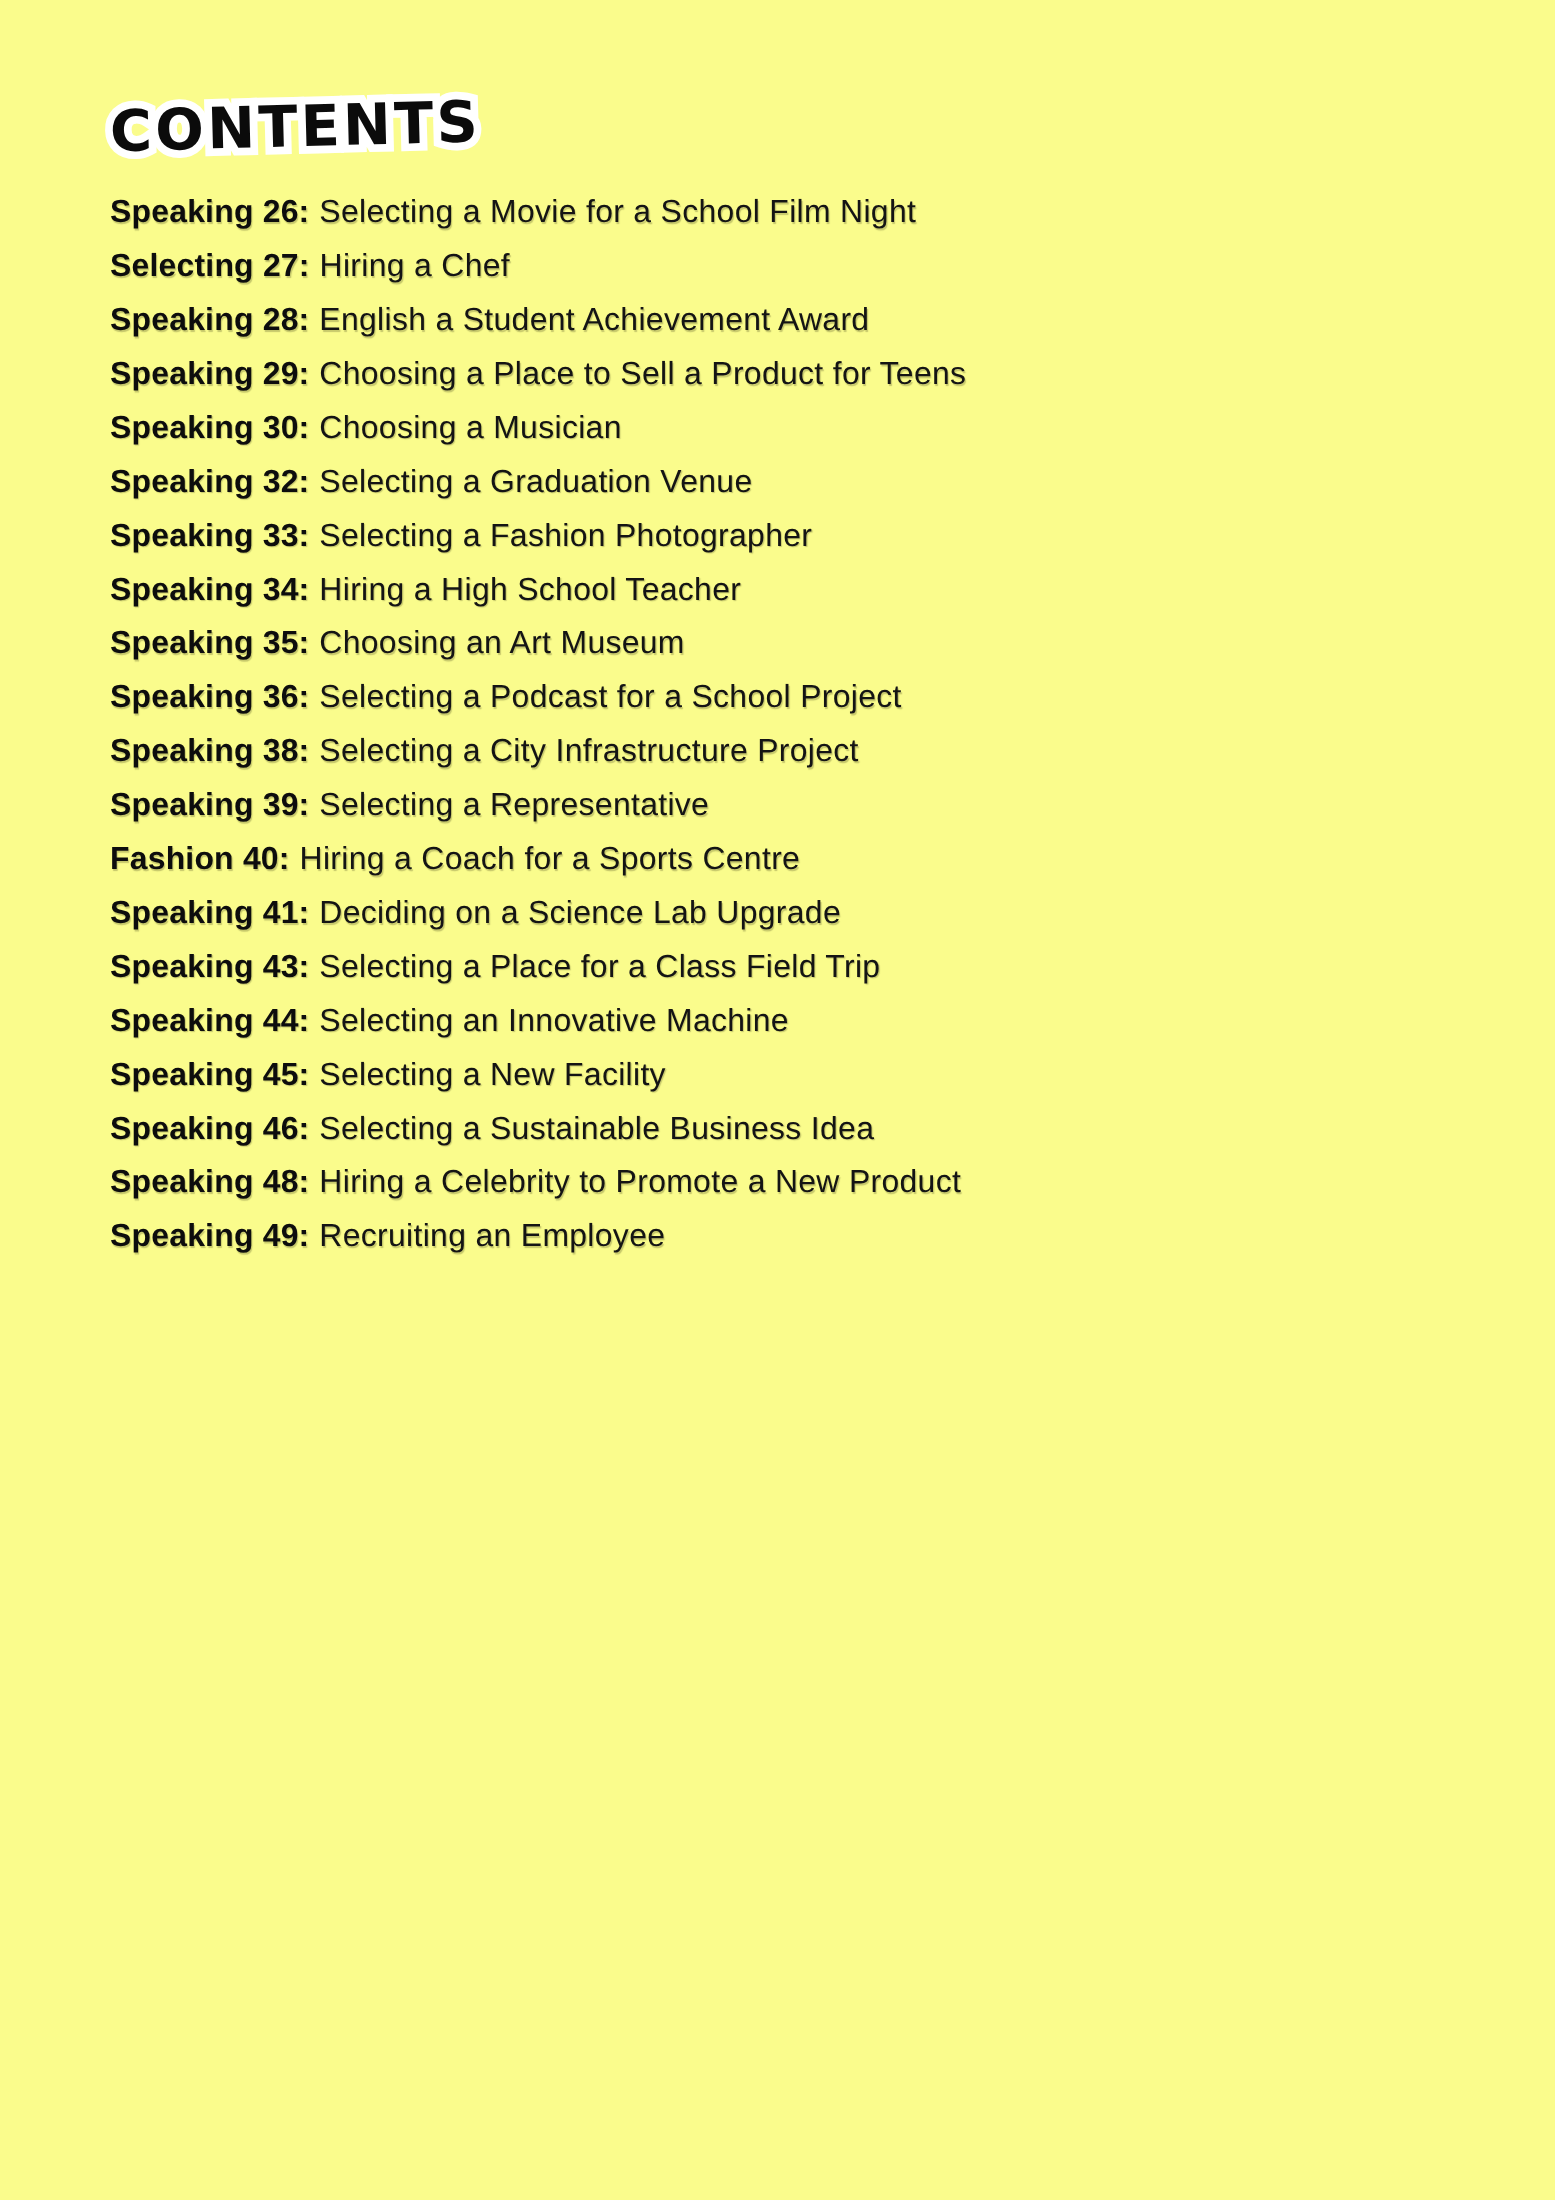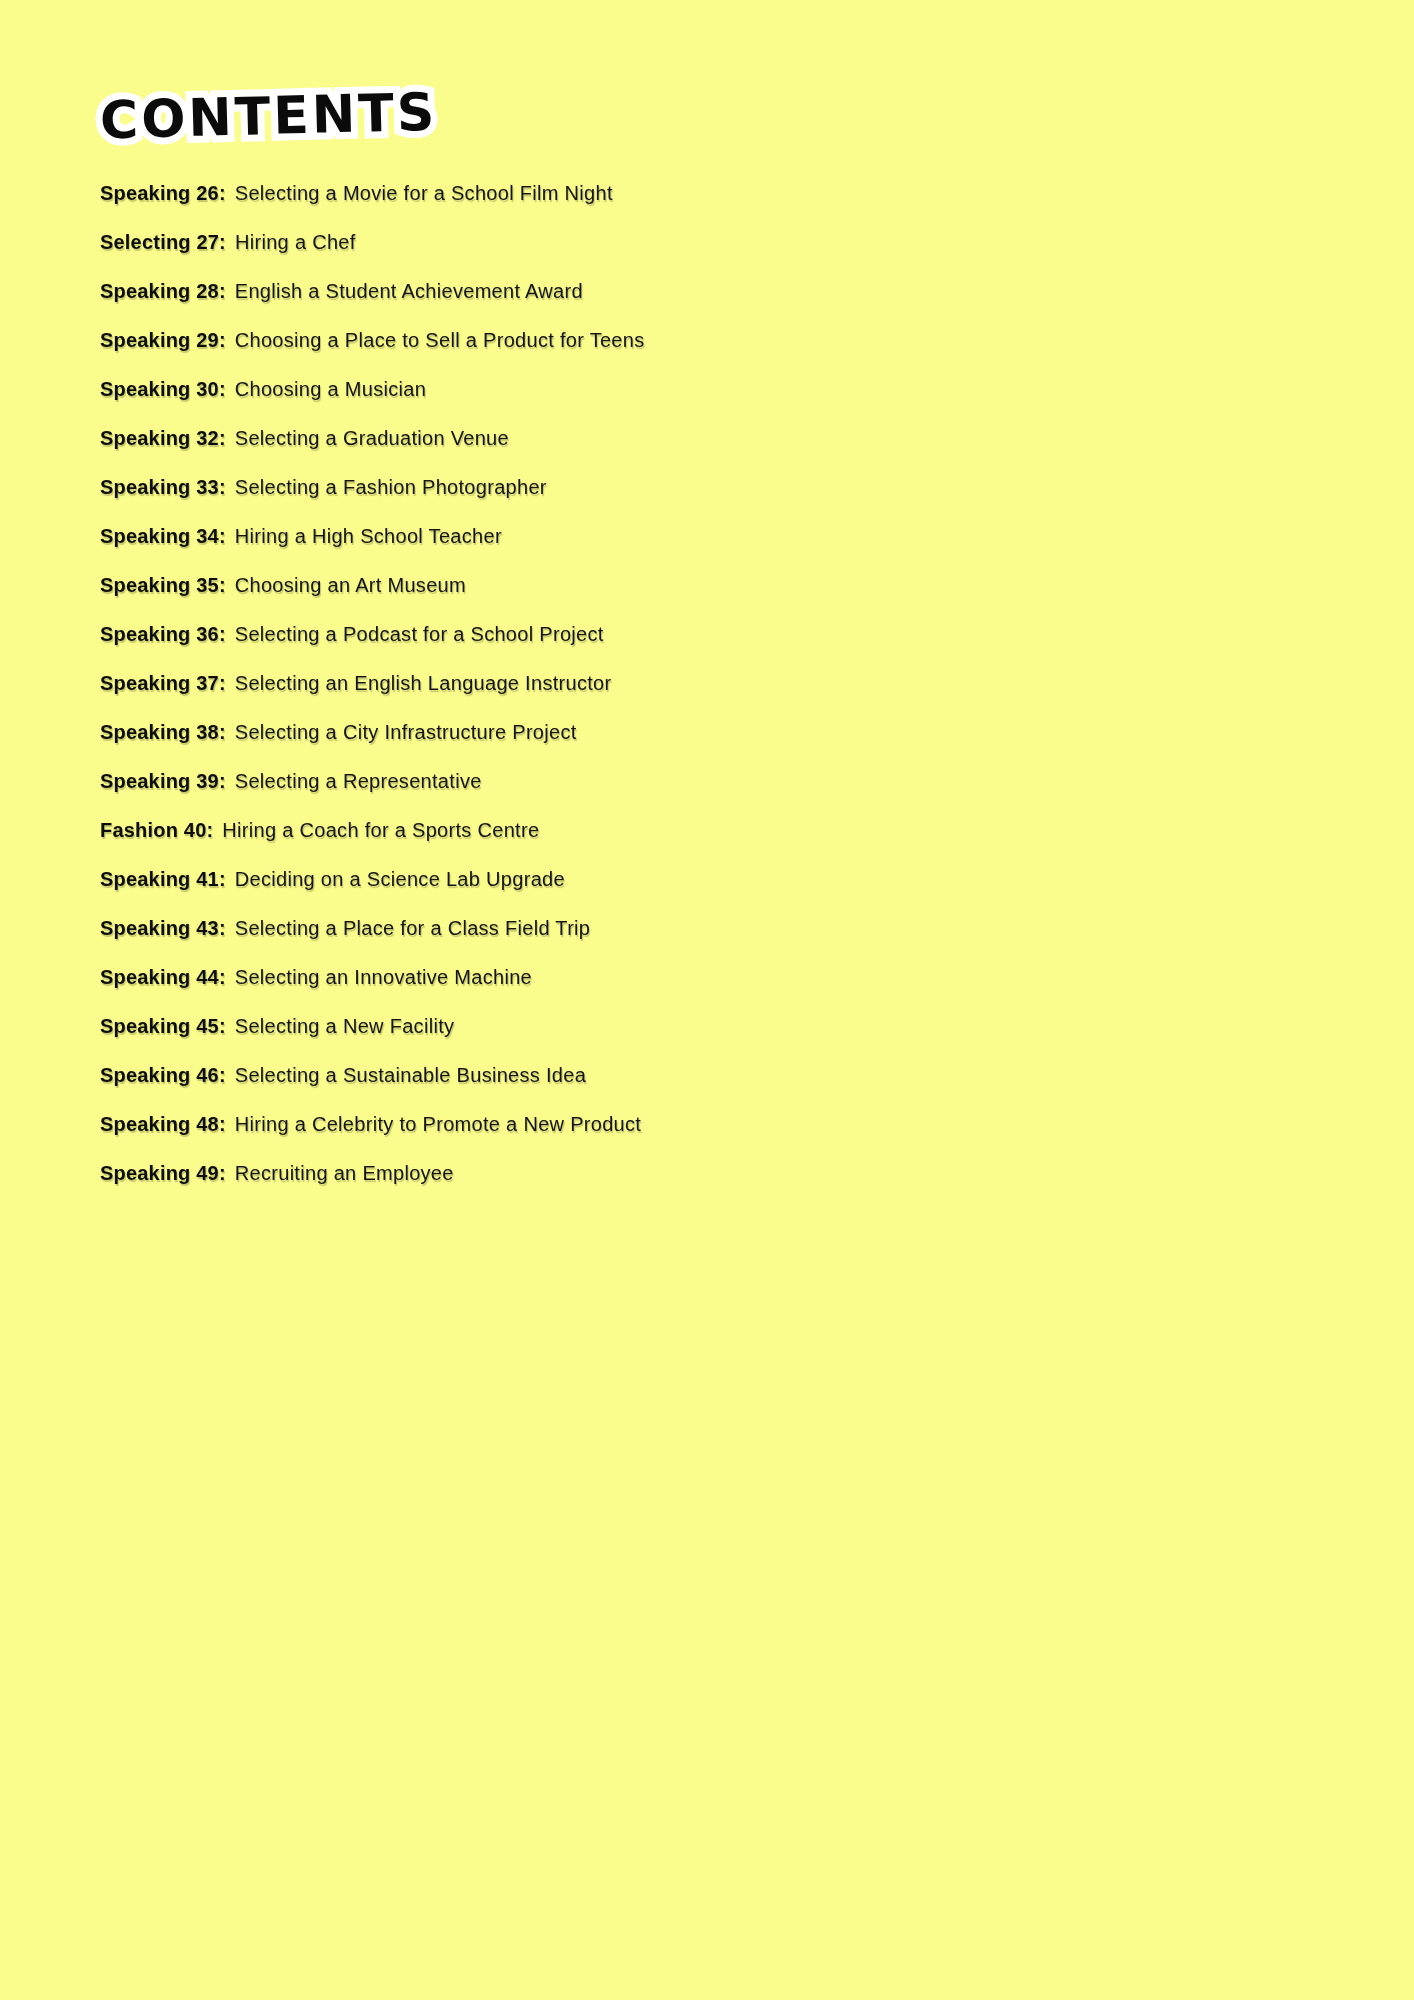--- a/index.html
+++ b/index.html
@@ -53,21 +53,21 @@
     color: #0b0b0b;
     z-index: 1;
   }
   
   .toc {
     list-style: none;
     margin: 22px 0 0 0;
     padding: 0;
   }
   .toc-row {
-    font-size: 20px;
+    font-size: 29px;
     line-height: 49px;
     white-space: nowrap;
     text-shadow: 1px 1.5px 1px rgba(60, 60, 20, 0.28);
   }
   .toc-label {
     font-weight: bold;
     letter-spacing: 0.2px;
     margin-right: 9px;
     color: #0d0d0d;
   }
@@ -91,21 +91,20 @@
     <li class="toc-row"><span class="toc-label">Speaking 26:</span><span class="toc-title">Selecting a Movie for a School Film Night</span></li>
     <li class="toc-row"><span class="toc-label">Selecting 27:</span><span class="toc-title">Hiring a Chef</span></li>
     <li class="toc-row"><span class="toc-label">Speaking 28:</span><span class="toc-title">English a Student Achievement Award</span></li>
     <li class="toc-row"><span class="toc-label">Speaking 29:</span><span class="toc-title">Choosing a Place to Sell a Product for Teens</span></li>
     <li class="toc-row"><span class="toc-label">Speaking 30:</span><span class="toc-title">Choosing a Musician</span></li>
     <li class="toc-row"><span class="toc-label">Speaking 32:</span><span class="toc-title">Selecting a Graduation Venue</span></li>
     <li class="toc-row"><span class="toc-label">Speaking 33:</span><span class="toc-title">Selecting a Fashion Photographer</span></li>
     <li class="toc-row"><span class="toc-label">Speaking 34:</span><span class="toc-title">Hiring a High School Teacher</span></li>
     <li class="toc-row"><span class="toc-label">Speaking 35:</span><span class="toc-title">Choosing an Art Museum</span></li>
     <li class="toc-row"><span class="toc-label">Speaking 36:</span><span class="toc-title">Selecting a Podcast for a School Project</span></li>
-    <li class="toc-row"><span class="toc-label">Speaking 37:</span><span class="toc-title">Selecting an English Language Instructor</span></li>
     <li class="toc-row"><span class="toc-label">Speaking 38:</span><span class="toc-title">Selecting a City Infrastructure Project</span></li>
     <li class="toc-row"><span class="toc-label">Speaking 39:</span><span class="toc-title">Selecting a Representative</span></li>
     <li class="toc-row"><span class="toc-label">Fashion 40:</span><span class="toc-title">Hiring a Coach for a Sports Centre</span></li>
     <li class="toc-row"><span class="toc-label">Speaking 41:</span><span class="toc-title">Deciding on a Science Lab Upgrade</span></li>
     <li class="toc-row"><span class="toc-label">Speaking 43:</span><span class="toc-title">Selecting a Place for a Class Field Trip</span></li>
     <li class="toc-row"><span class="toc-label">Speaking 44:</span><span class="toc-title">Selecting an Innovative Machine</span></li>
     <li class="toc-row"><span class="toc-label">Speaking 45:</span><span class="toc-title">Selecting a New Facility</span></li>
     <li class="toc-row"><span class="toc-label">Speaking 46:</span><span class="toc-title">Selecting a Sustainable Business Idea</span></li>
     <li class="toc-row"><span class="toc-label">Speaking 48:</span><span class="toc-title">Hiring a Celebrity to Promote a New Product</span></li>
     <li class="toc-row"><span class="toc-label">Speaking 49:</span><span class="toc-title">Recruiting an Employee</span></li>

